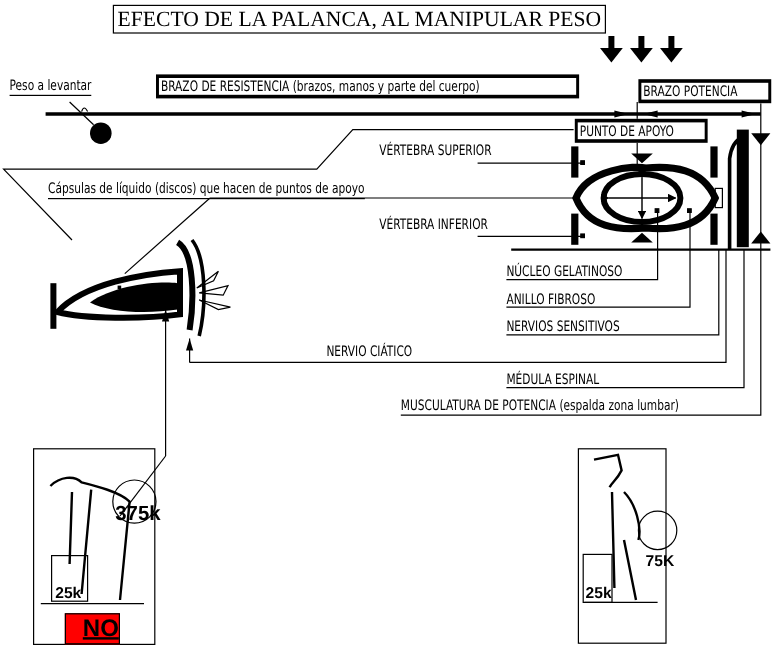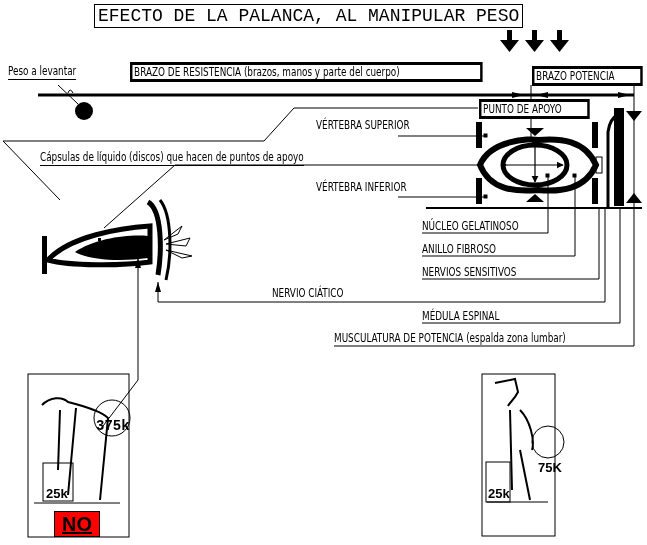--- a/index.html
+++ b/index.html
@@ -1,23 +1,23 @@
 <!DOCTYPE html>
 <html><head>
 <meta charset="utf-8">
 <style>
   html, body { margin: 0; padding: 0; background: #ffffff; }
   body { width: 647px; height: 545px; position: relative; overflow: hidden; font-family: "DejaVu Sans Condensed", "DejaVu Sans", sans-serif; }
   .abs { position: absolute; white-space: nowrap; color: #000; }
-  .title { left: 94px; top: 4px; border: 1px solid #000; padding: 0 3px; font-family: Liberation Mono, monospace; font-size: 18px; line-height: 22px; }
+  .title { left: 94px; top: 4px; border: 1px solid #000; padding: 0 3px; font-family: Liberation Serif, serif; font-size: 18px; line-height: 22px; }
   .lbl { font-size: 12px; line-height: 14px; letter-spacing: 0; transform-origin: left top; }
   .narrow { transform: scaleX(0.82); }
   .u { border-bottom: 1px solid #000; padding-bottom: 1px; }
   .boxed { border: 3px solid #000; background: #fff; padding: 0 2px; }
-  .badge { font-family: "Liberation Sans", sans-serif; font-weight: bold; font-size: 20px; line-height: 24px; text-align: center; border: 1px solid #000; }
+  .badge { font-family: "Liberation Sans", sans-serif; font-weight: bold; font-size: 20px; line-height: 24px; text-align: right; border: 1px solid #000; }
   svg { position: absolute; left: 0; top: 0; }
 </style>
 </head>
 <body>
 
 <svg width="647" height="545" viewBox="0 0 647 545">
   <defs>
     <marker id="ah" viewBox="0 0 10 10" refX="9" refY="5" markerWidth="6" markerHeight="6" orient="auto">
       <path d="M0,0 L10,5 L0,10 z" fill="#000"></path>
     </marker>
@@ -149,19 +149,19 @@
 <div class="abs lbl narrow u" style="left:40px;top:150px;">Cápsulas de líquido (discos) que hacen de puntos de apoyo</div>
 <div class="abs lbl narrow" style="left:316px;top:180px;">VÉRTEBRA INFERIOR</div>
 
 <div class="abs lbl narrow" style="left:422px;top:219px;">NÚCLEO GELATINOSO</div>
 <div class="abs lbl narrow" style="left:422px;top:242px;">ANILLO FIBROSO</div>
 <div class="abs lbl narrow" style="left:422px;top:265px;">NERVIOS SENSITIVOS</div>
 <div class="abs lbl narrow" style="left:272px;top:286px;">NERVIO CIÁTICO</div>
 <div class="abs lbl narrow" style="left:422px;top:309px;">MÉDULA ESPINAL</div>
 <div class="abs lbl narrow" style="left:334px;top:331px;">MUSCULATURA DE POTENCIA (espalda zona lumbar)</div>
 
-<div class="abs" style="left:96px;top:418px;font-family:Liberation Mono, monospace;font-weight:bold;font-size:14px;">375k</div>
+<div class="abs" style="left:96px;top:418px;font-family:Liberation Sans, sans-serif;font-weight:bold;font-size:17px;">375k</div>
 <div class="abs" style="left:46px;top:486px;font-family:'Liberation Sans',sans-serif;font-weight:bold;font-size:13px;">25k</div>
 <div class="abs badge" style="left:54px;top:511px;width:44px;background:#ff0000;text-decoration:underline;">NO</div>
 
 <div class="abs" style="left:538px;top:460px;font-family:'Liberation Sans',sans-serif;font-weight:bold;font-size:13px;">75K</div>
 <div class="abs" style="left:488px;top:486px;font-family:'Liberation Sans',sans-serif;font-weight:bold;font-size:13px;">25k</div>
 <div class="abs badge" style="left:501px;top:511px;width:28px;background:#00ff00;margin-top:38px;">SI</div>
 
 </body></html>

